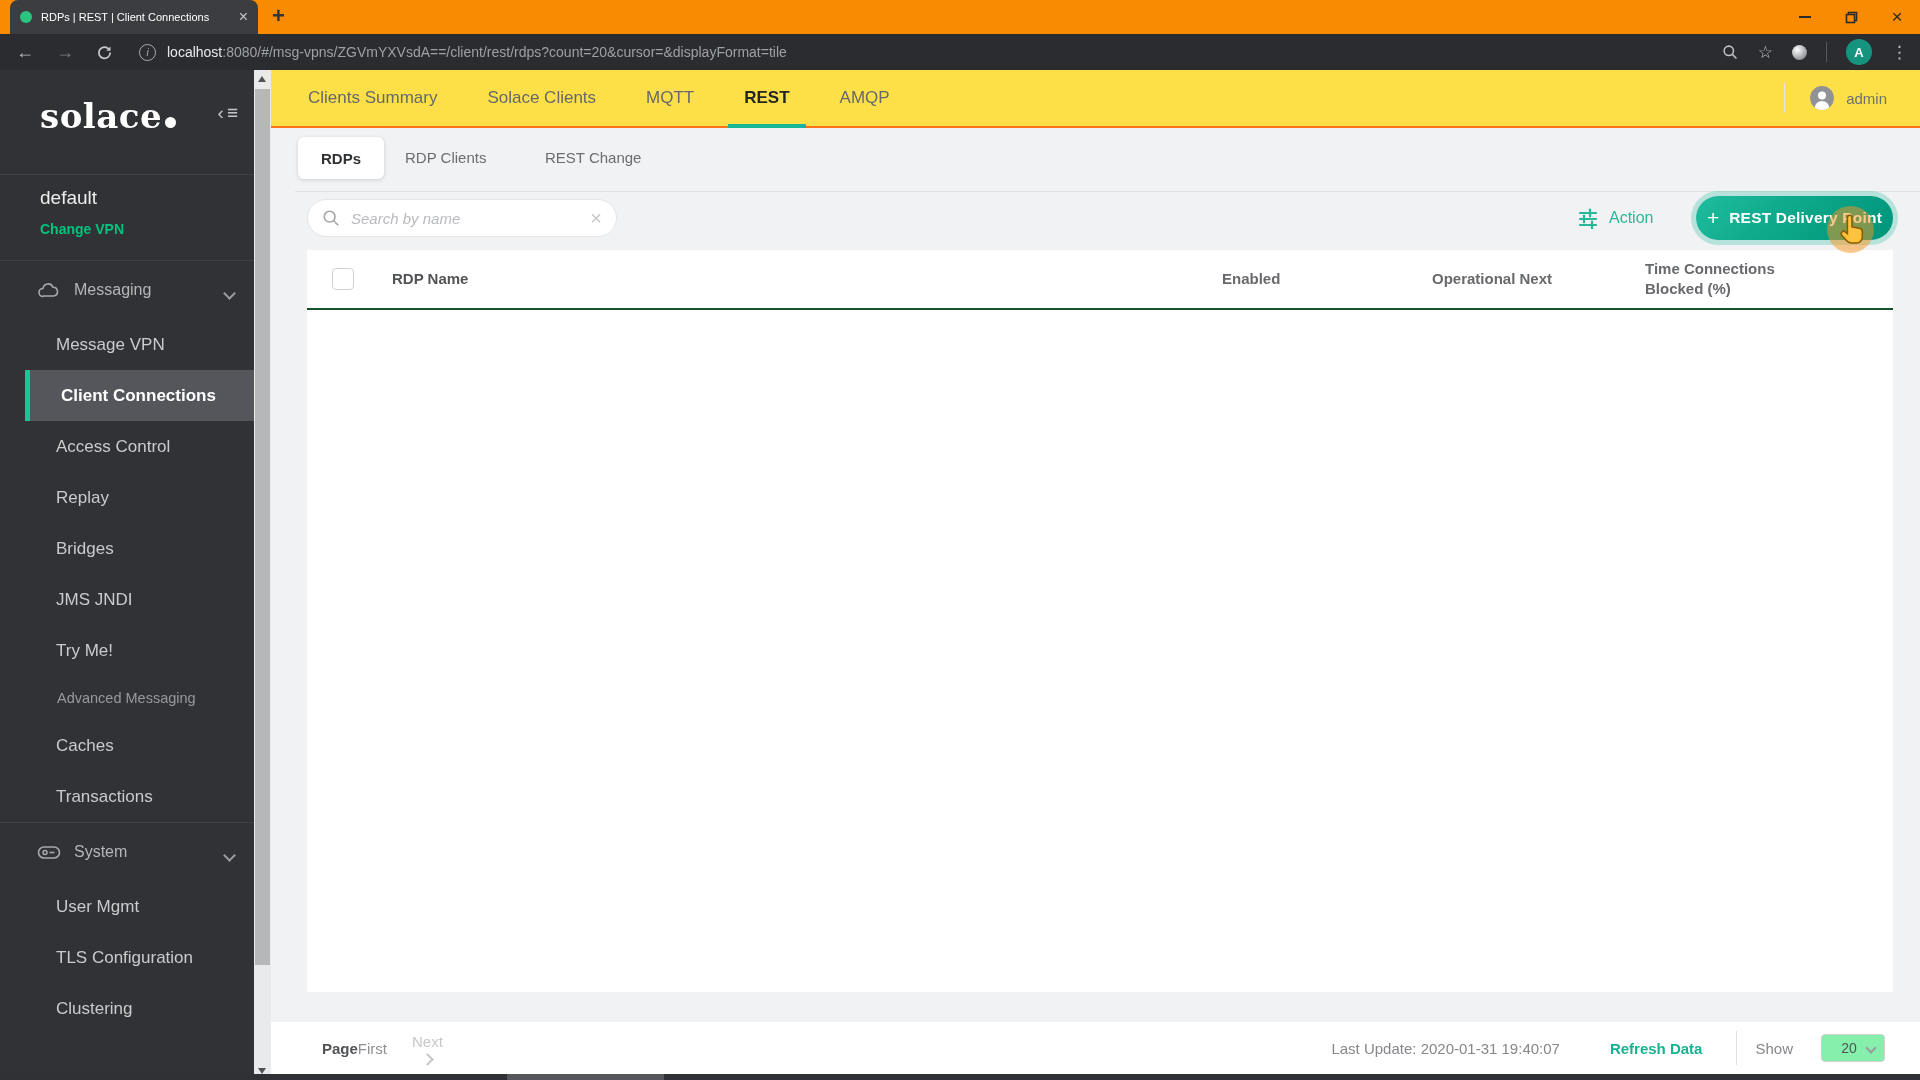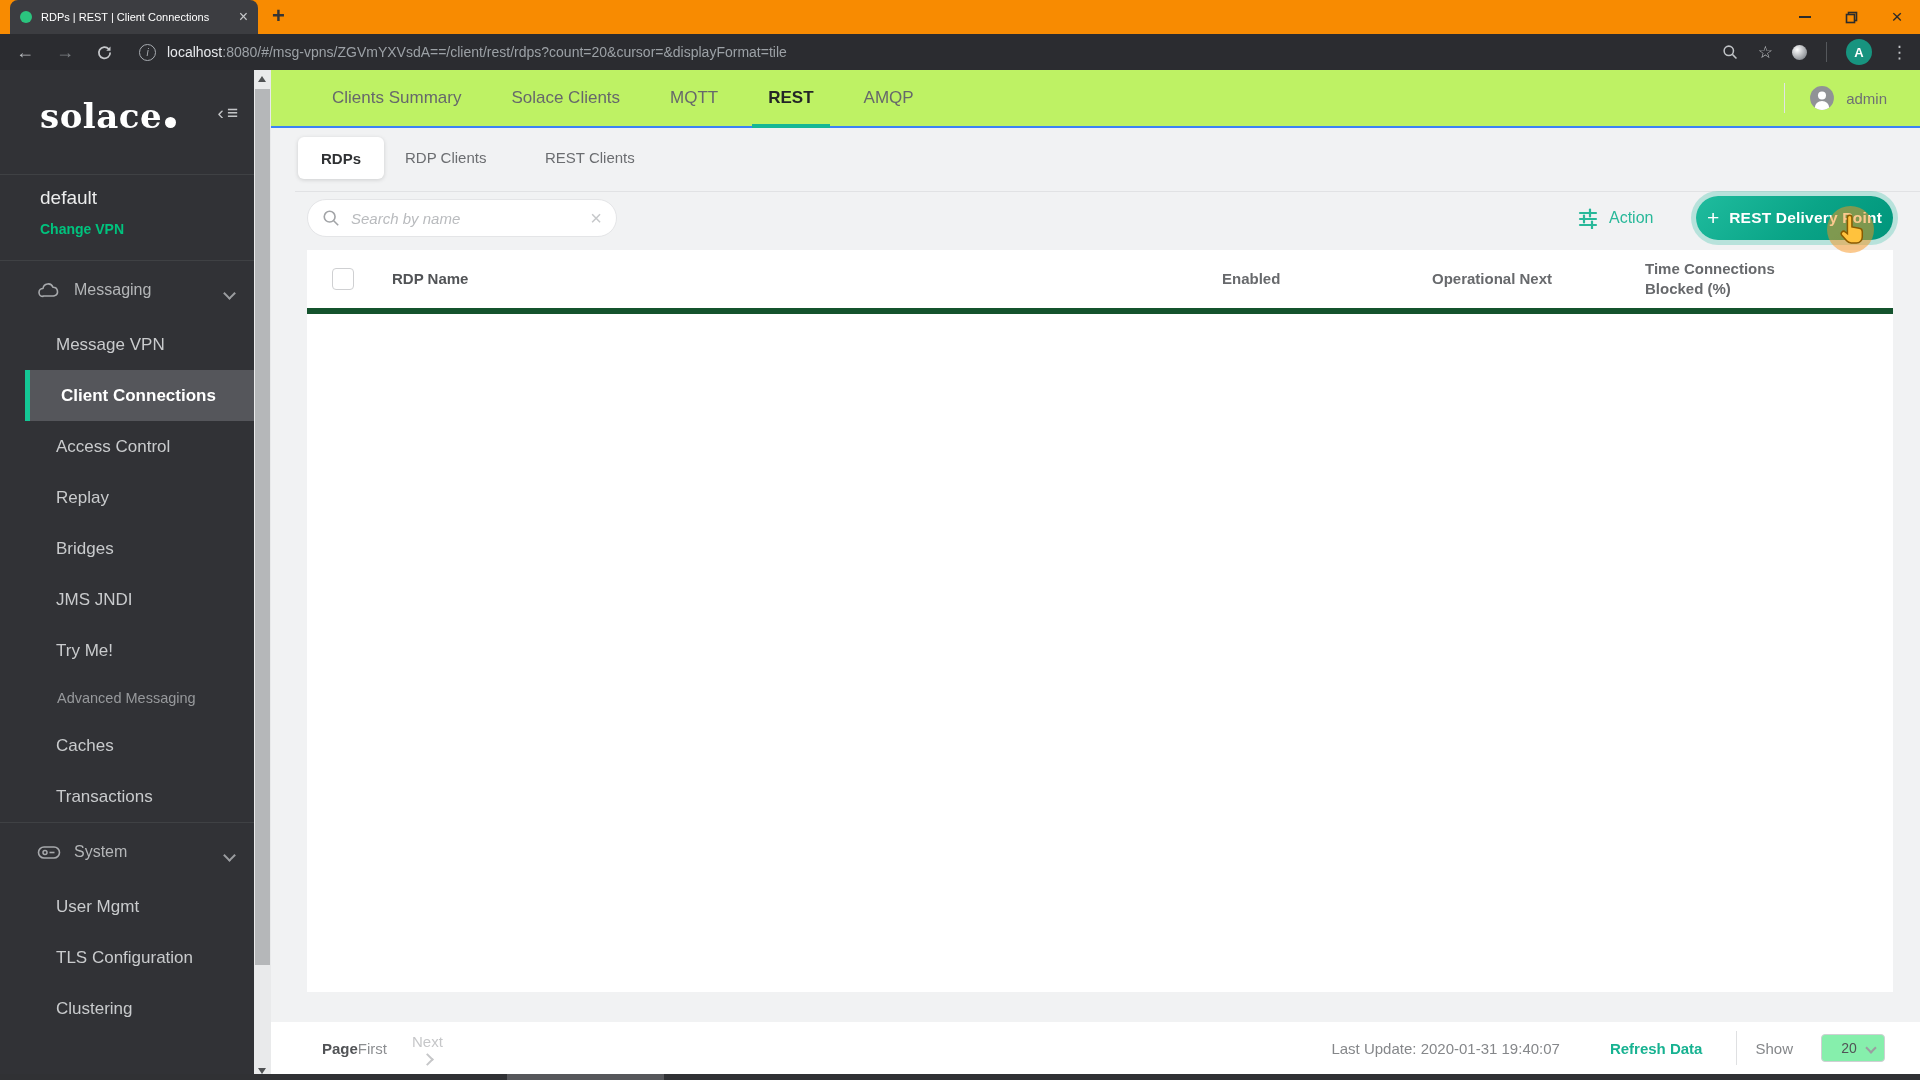--- a/index.html
+++ b/index.html
@@ -57,22 +57,22 @@
                     color:#fff;font-weight:700;}
   .side-item.sub{height:44px;line-height:44px;font-size:14.5px;color:#97999c;padding-left:57px;}
   
   .sscroll{position:absolute;left:254px;top:70px;width:17px;bottom:0;background:#e9eaeb;}
   .sarrow{position:absolute;left:4px;width:0;height:0;border-left:4.5px solid transparent;border-right:4.5px solid transparent;}
   .sarrow.up{top:6px;border-bottom:6px solid #505254;}
   .sarrow.down{bottom:6px;border-top:6px solid #505254;}
   .sthumb{position:absolute;left:1px;top:19px;width:15px;height:876px;background:#b5b7b9;}
   
   .main{position:absolute;left:271px;top:70px;right:0;bottom:0;background:#f1f2f3;}
-  .topbar{position:absolute;left:0;top:0;right:0;height:56px;background:#bef264;
-          border-bottom:2px solid #3b82f6;display:flex;align-items:center;padding-left:61px;gap:50px;box-sizing:content-box;}
+  .topbar{position:absolute;left:0;top:0;right:0;height:56px;background:#fde047;
+          border-bottom:2px solid #f97316;display:flex;align-items:center;padding-left:37px;gap:50px;box-sizing:content-box;}
   .ttab{font-size:17px;color:#66686b;position:relative;height:56px;line-height:56px;}
   .ttab.active{color:#232527;font-weight:700;}
   .ttab.active::after{content:"";position:absolute;left:-16px;right:-16px;bottom:-2px;height:4px;background:#15b795;}
   .adminwrap{margin-left:auto;display:flex;align-items:center;padding-right:33px;}
   .vdiv{width:1px;height:30px;background:#e2e3e5;margin-right:24px;}
   .adminname{color:#6e7073;font-size:15px;margin-left:11px;}
   .subtab-card{position:absolute;left:27px;top:67px;height:42px;background:#fff;border-radius:6px;
                box-shadow:0 1px 4px rgba(0,0,0,.15);display:flex;align-items:center;padding:0 23px;
                font-size:15px;font-weight:700;color:#2f3133;}
   .subtab{position:absolute;top:67px;height:42px;line-height:42px;font-size:15px;color:#6b6d70;}
@@ -90,21 +90,21 @@
   .action{position:absolute;left:1307px;top:129px;height:38px;display:flex;align-items:center;gap:11px;}
   .actionlbl{color:#28b899;font-size:16px;}
   .addbtn{position:absolute;left:1425px;top:126px;width:197px;height:44px;border-radius:22px;
           background:linear-gradient(135deg,#1fbc9e 0%,#0aa487 55%,#00957b 100%);
           box-shadow:0 0 0 5px rgba(31,188,158,.28);display:flex;align-items:center;justify-content:center;
           gap:10px;color:#fff;}
   .addplus{font-size:21px;font-weight:400;line-height:21px;margin-top:-2px;}
   .addlbl{font-size:15.5px;font-weight:700;letter-spacing:.2px;}
   
   .card{position:absolute;left:36px;top:180px;width:1586px;height:742px;background:#fff;}
-  .thead{position:absolute;left:0;right:0;top:0;height:58px;border-bottom:6px solid #14532d;}
+  .thead{position:absolute;left:0;right:0;top:0;height:58px;border-bottom:2px solid #14532d;}
   .cbox{position:absolute;left:25px;top:18px;width:22px;height:22px;border:1.5px solid #cfd0d2;
         border-radius:4px;background:#fff;box-sizing:border-box;}
   .th{position:absolute;font-size:15px;font-weight:700;color:#67696c;line-height:58px;white-space:nowrap;}
   .th.first{left:85px;color:#515356;}
   .th.c2{left:915px;}
   .th.c3{left:1125px;}
   .th.c4{left:1338px;width:150px;line-height:20px;top:9px;white-space:normal;}
   
   .pfooter{position:absolute;left:0;right:0;top:952px;height:52px;background:#fff;
            display:flex;align-items:center;padding-left:51px;box-sizing:border-box;}
@@ -249,21 +249,21 @@
           <circle cx="12" cy="9.6" r="3.7" fill="#fff"></circle>
           <circle cx="12" cy="21.5" r="6.8" fill="#fff"></circle>
         </g>
       </svg>
       <span class="adminname">admin</span>
     </span>
   </div>
 
   <div class="subtab-card">RDPs</div>
   <span class="subtab s1">RDP Clients</span>
-  <span class="subtab s2">REST Clients</span>
+  <span class="subtab s2">REST Change</span>
   <div class="hline"></div>
 
   <div class="search">
     <svg width="18" height="18" viewBox="0 0 20 20">
       <circle cx="8.5" cy="8.5" r="6" fill="none" stroke="#a2a4a7" stroke-width="1.8"></circle>
       <line x1="13" y1="13" x2="18" y2="18" stroke="#a2a4a7" stroke-width="1.8"></line>
     </svg>
     <input placeholder="Search by name" style="">
     <span class="clearx">×</span>
   </div>

